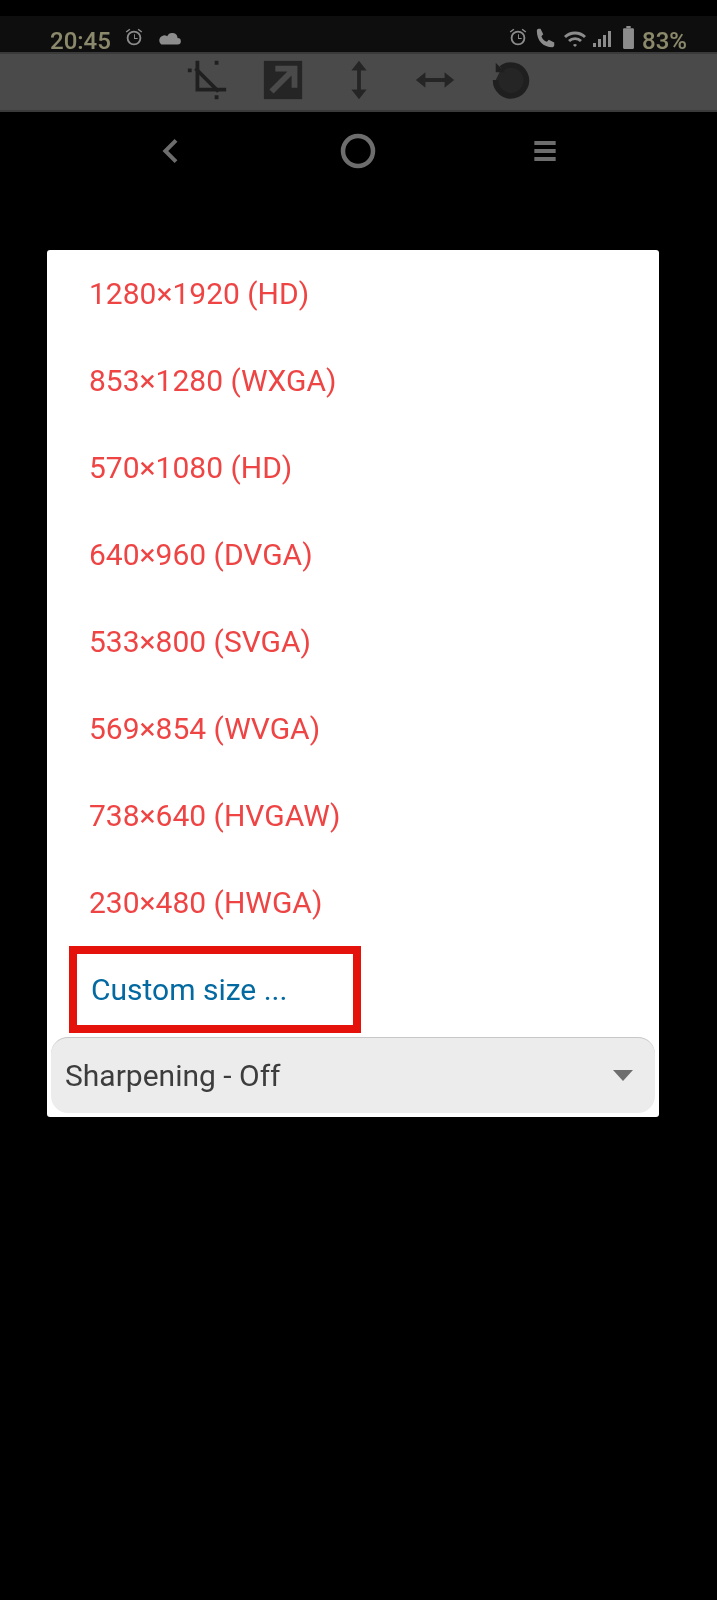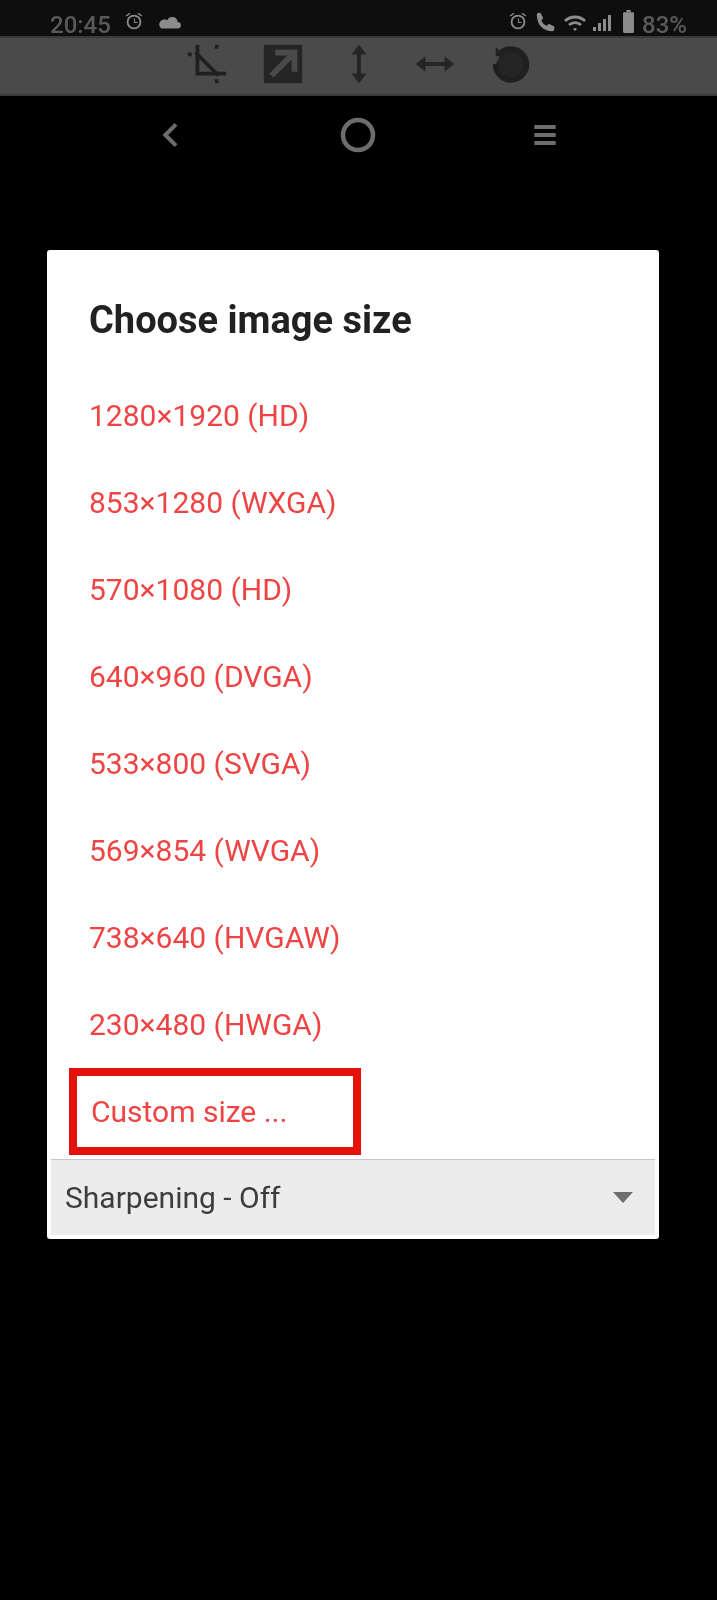--- a/index.html
+++ b/index.html
@@ -2,27 +2,28 @@
 <html><head>
 <meta charset="utf-8">
 <style>
   * { box-sizing: border-box; margin: 0; padding: 0; }
   html, body { width: 717px; height: 1600px; font-family: Roboto, Arial, sans-serif; background: #000; overflow: hidden; }
 
   
   .status-bar {
     height: 50px;
     background: #1a1a1a;
-    color: #a3a3a3;
+    color: #fef9c3;
     display: flex;
     align-items: center;
     justify-content: space-between;
     padding: 0 30px 0 50px;
     font-size: 24px;
     font-weight: 500;
+    margin-top: 16px;
   }
   .status-left { display: flex; align-items: center; gap: 12px; }
   .status-right { display: flex; align-items: center; gap: 6px; }
 
   
   .app-bar {
     height: 80px;
     background: #117a9c;
     display: flex;
     align-items: center;
@@ -116,29 +117,30 @@
     color: #ef4444;
     padding: 26px 42px;
     cursor: pointer;
   }
   .custom-box {
     border: 8px solid #e4120a;
     margin: 0 0 4px 22px;
     width: 292px;
     padding: 18px 14px;
   }
-  .custom-box .opt-text { font-size: 30px; color: #ef4444; }
+  .custom-box .opt-text { font-size: 30px; color: #0369a1; }
   .sharpening-row {
     border-top: 1px solid #c7c7c7;
     background: #ececec;
     display: flex;
     align-items: center;
     justify-content: space-between;
     padding: 20px 22px 20px 14px;
     margin: 0 4px 4px 4px;
+    border-radius: 17px;
   }
   .sharpening-row .label { font-size: 30px; color: #3d3d3d; }
   .sharpening-row .caret {
     width: 0; height: 0;
     border-left: 10px solid transparent;
     border-right: 10px solid transparent;
     border-top: 11px solid #6e6e6e;
   }
 </style>
 </head>
@@ -269,21 +271,20 @@
           <line x1="4" y1="12" x2="20" y2="12"></line>
           <line x1="4" y1="18" x2="20" y2="18"></line>
         </svg>
     </span>
   </div>
 </div>
 
 <div class="scrim"></div>
 
 <div class="dialog">
-  <div class="dialog-title">Choose image size</div>
   <div class="size-option">1280×1920 (HD)</div>
   <div class="size-option">853×1280 (WXGA)</div>
   <div class="size-option">570×1080 (HD)</div>
   <div class="size-option">640×960 (DVGA)</div>
   <div class="size-option">533×800 (SVGA)</div>
   <div class="size-option">569×854 (WVGA)</div>
   <div class="size-option">738×640 (HVGAW)</div>
   <div class="size-option">230×480 (HWGA)</div>
   <div class="custom-box">
     <span class="opt-text">Custom size ...</span>

